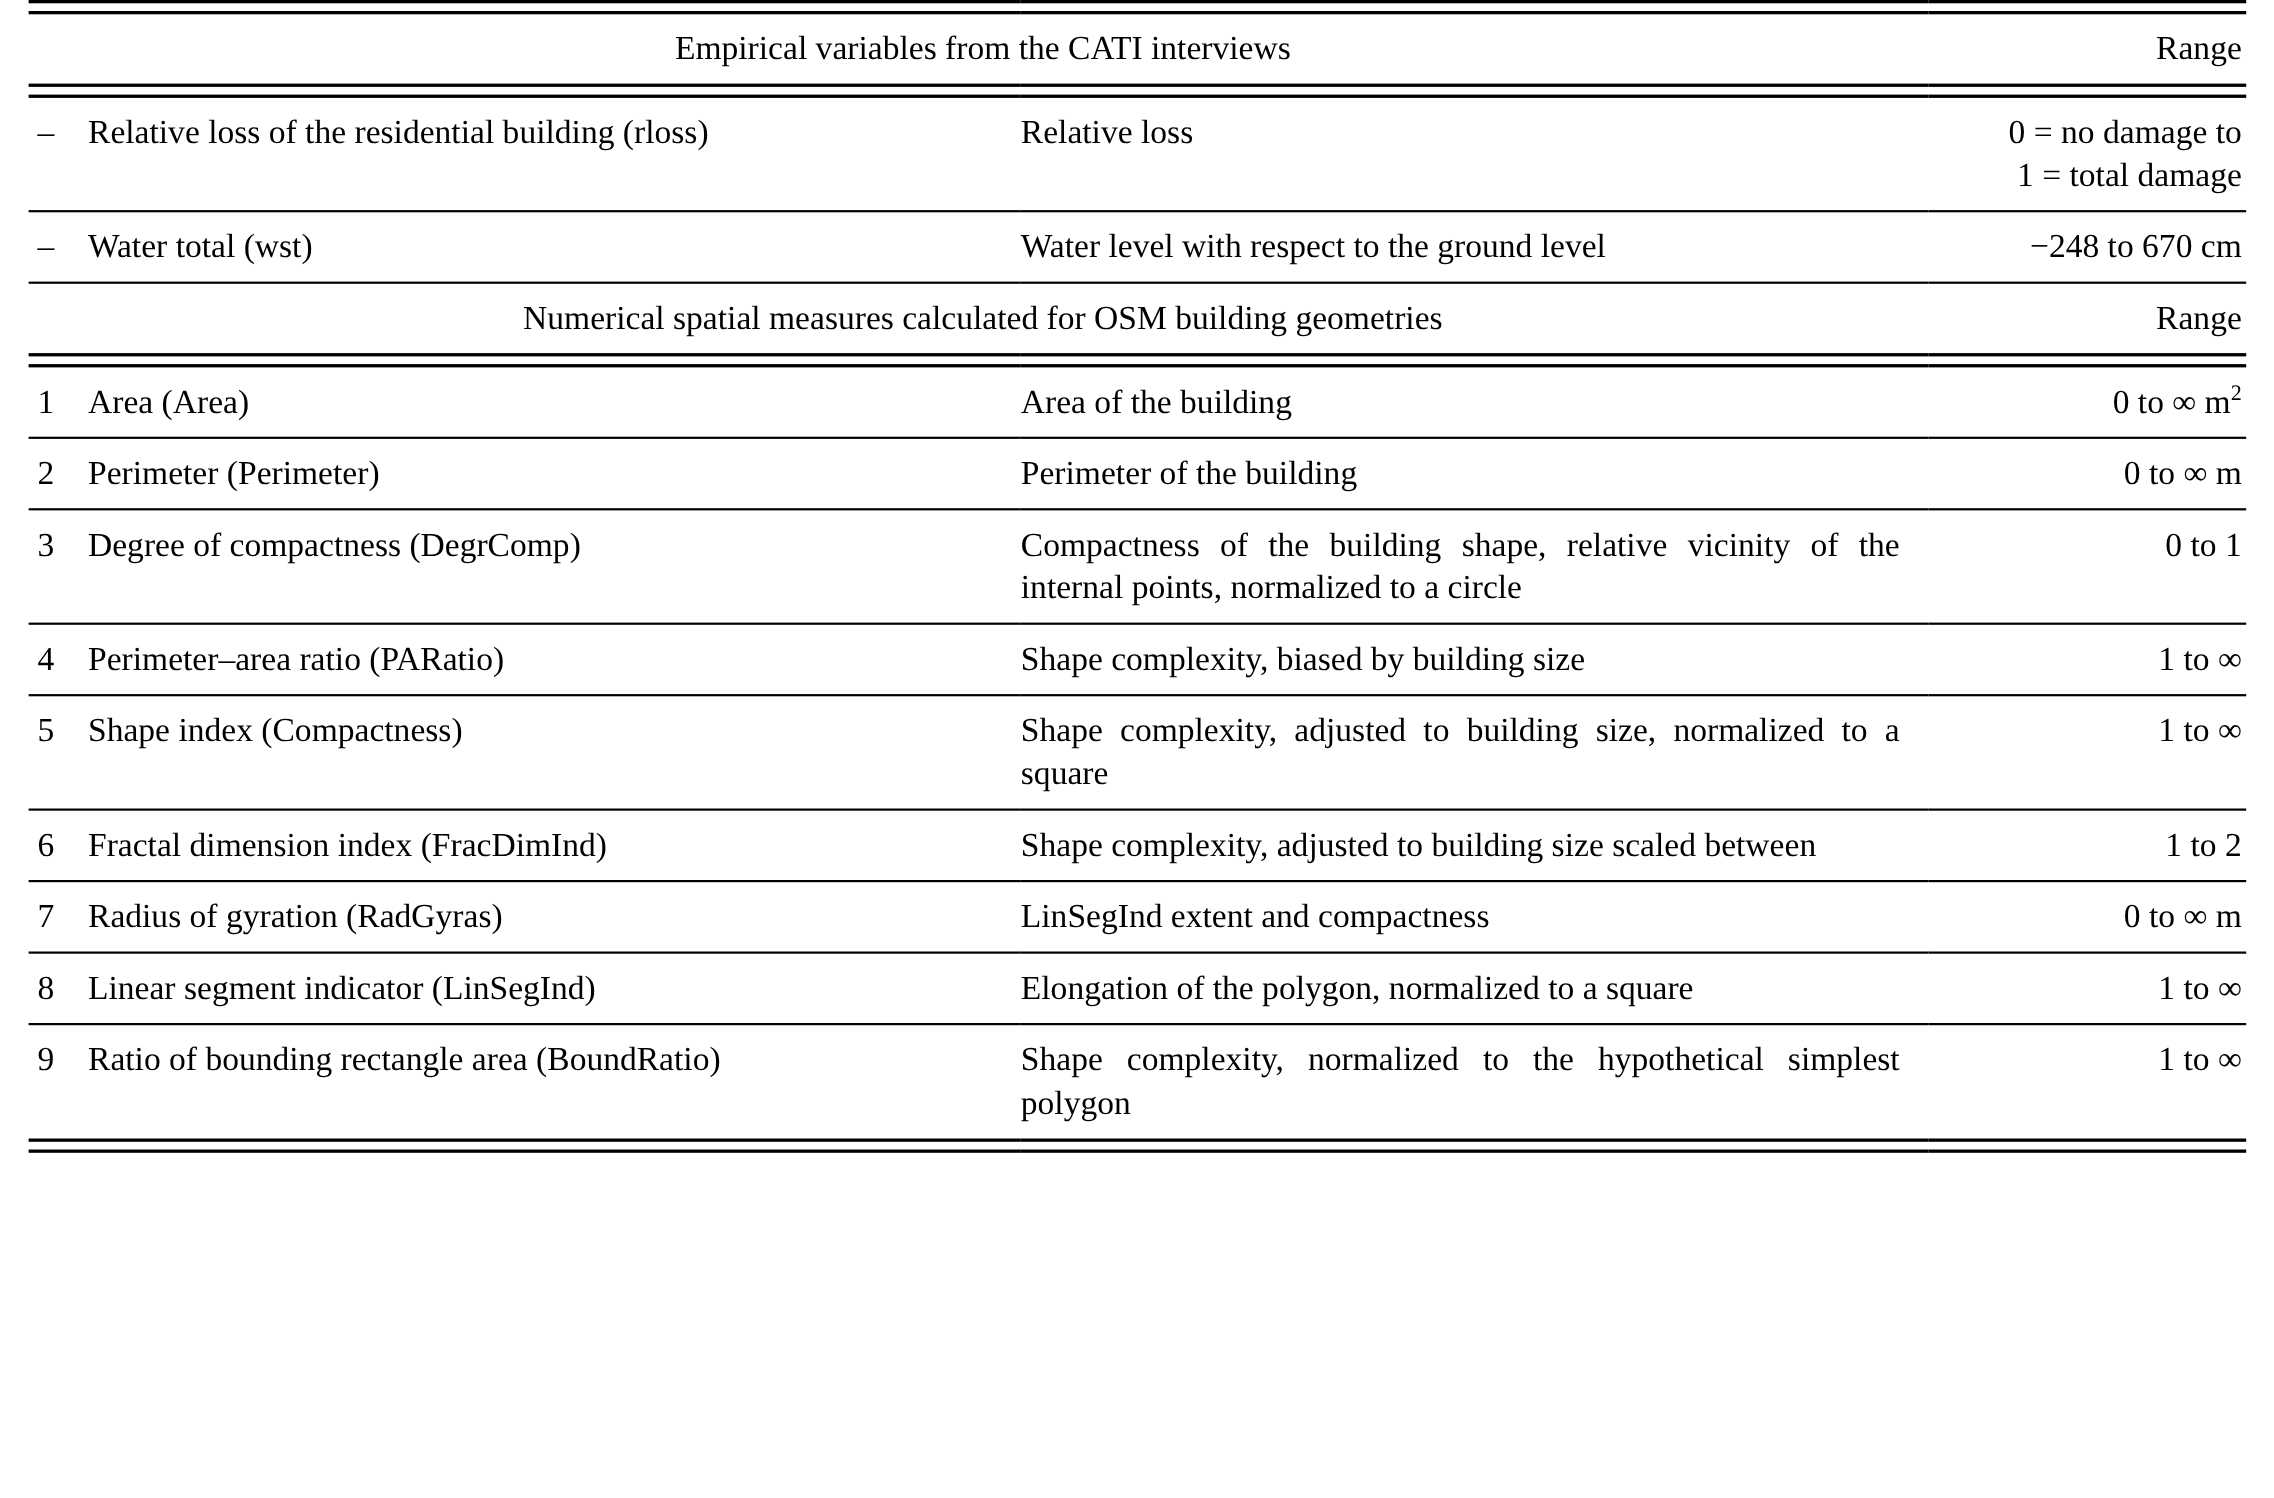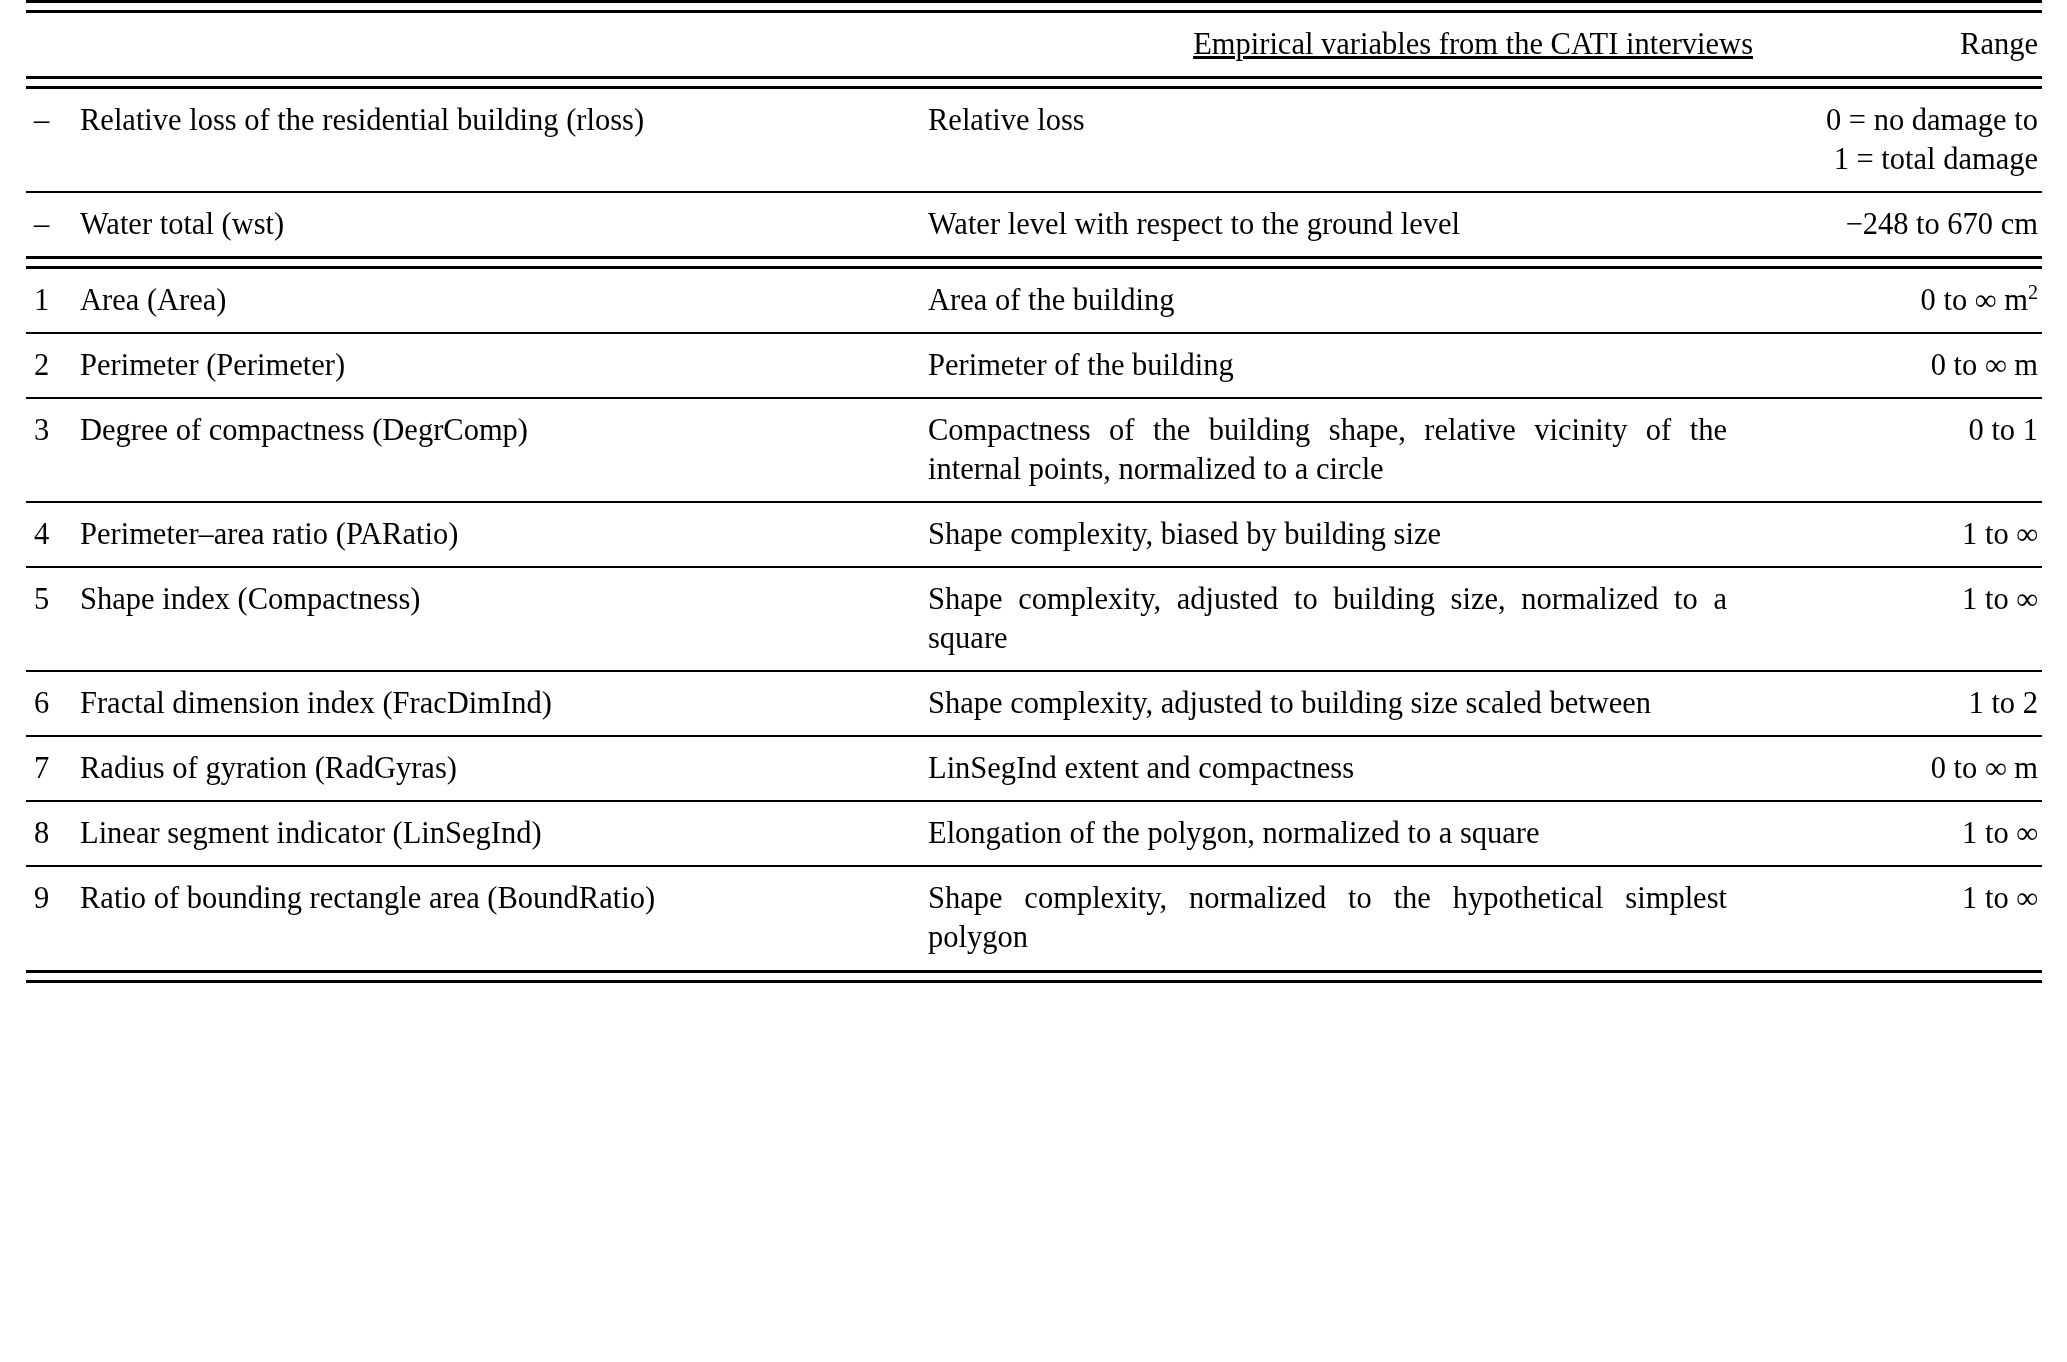--- a/index.html
+++ b/index.html
@@ -53,22 +53,21 @@
     text-align: justify;
     text-justify: inter-word;
   }
   td.range {
     padding: 12px 4px 12px 0;
     text-align: right;
     white-space: pre-line;
   }
   td.section {
     padding: 12px 0 12px 8px;
-    text-align: right;
-    text-decoration: underline;
+    text-align: center;
   }
 
   tr.row > td { border-top: 2.2px solid #000; }
   tr.first-after-head > td { border-top: 0; }
 
   
   .doubleline {
     height: 7px;
   }
   .doubleline > td {
@@ -125,20 +124,24 @@
 1 = total damage</td>
       </tr>
 
       <tr class="row">
         <td class="num">–</td>
         <td class="name">Water total (wst)</td>
         <td class="desc">Water level with respect to the ground level</td>
         <td class="range">−248 to 670 cm</td>
       </tr>
 
+      <tr class="row">
+        <td class="section" colspan="3">Numerical spatial measures calculated for OSM building geometries</td>
+        <td class="range">Range</td>
+      </tr>
 
       <tr class="doubleline">
         <td colspan="4"></td>
       </tr>
 
       <tr class="row first-after-head">
         <td class="num">1</td>
         <td class="name">Area (Area)</td>
         <td class="desc">Area of the building</td>
         <td class="range"><span>0 to ∞ m</span><sup>2</sup></td>

